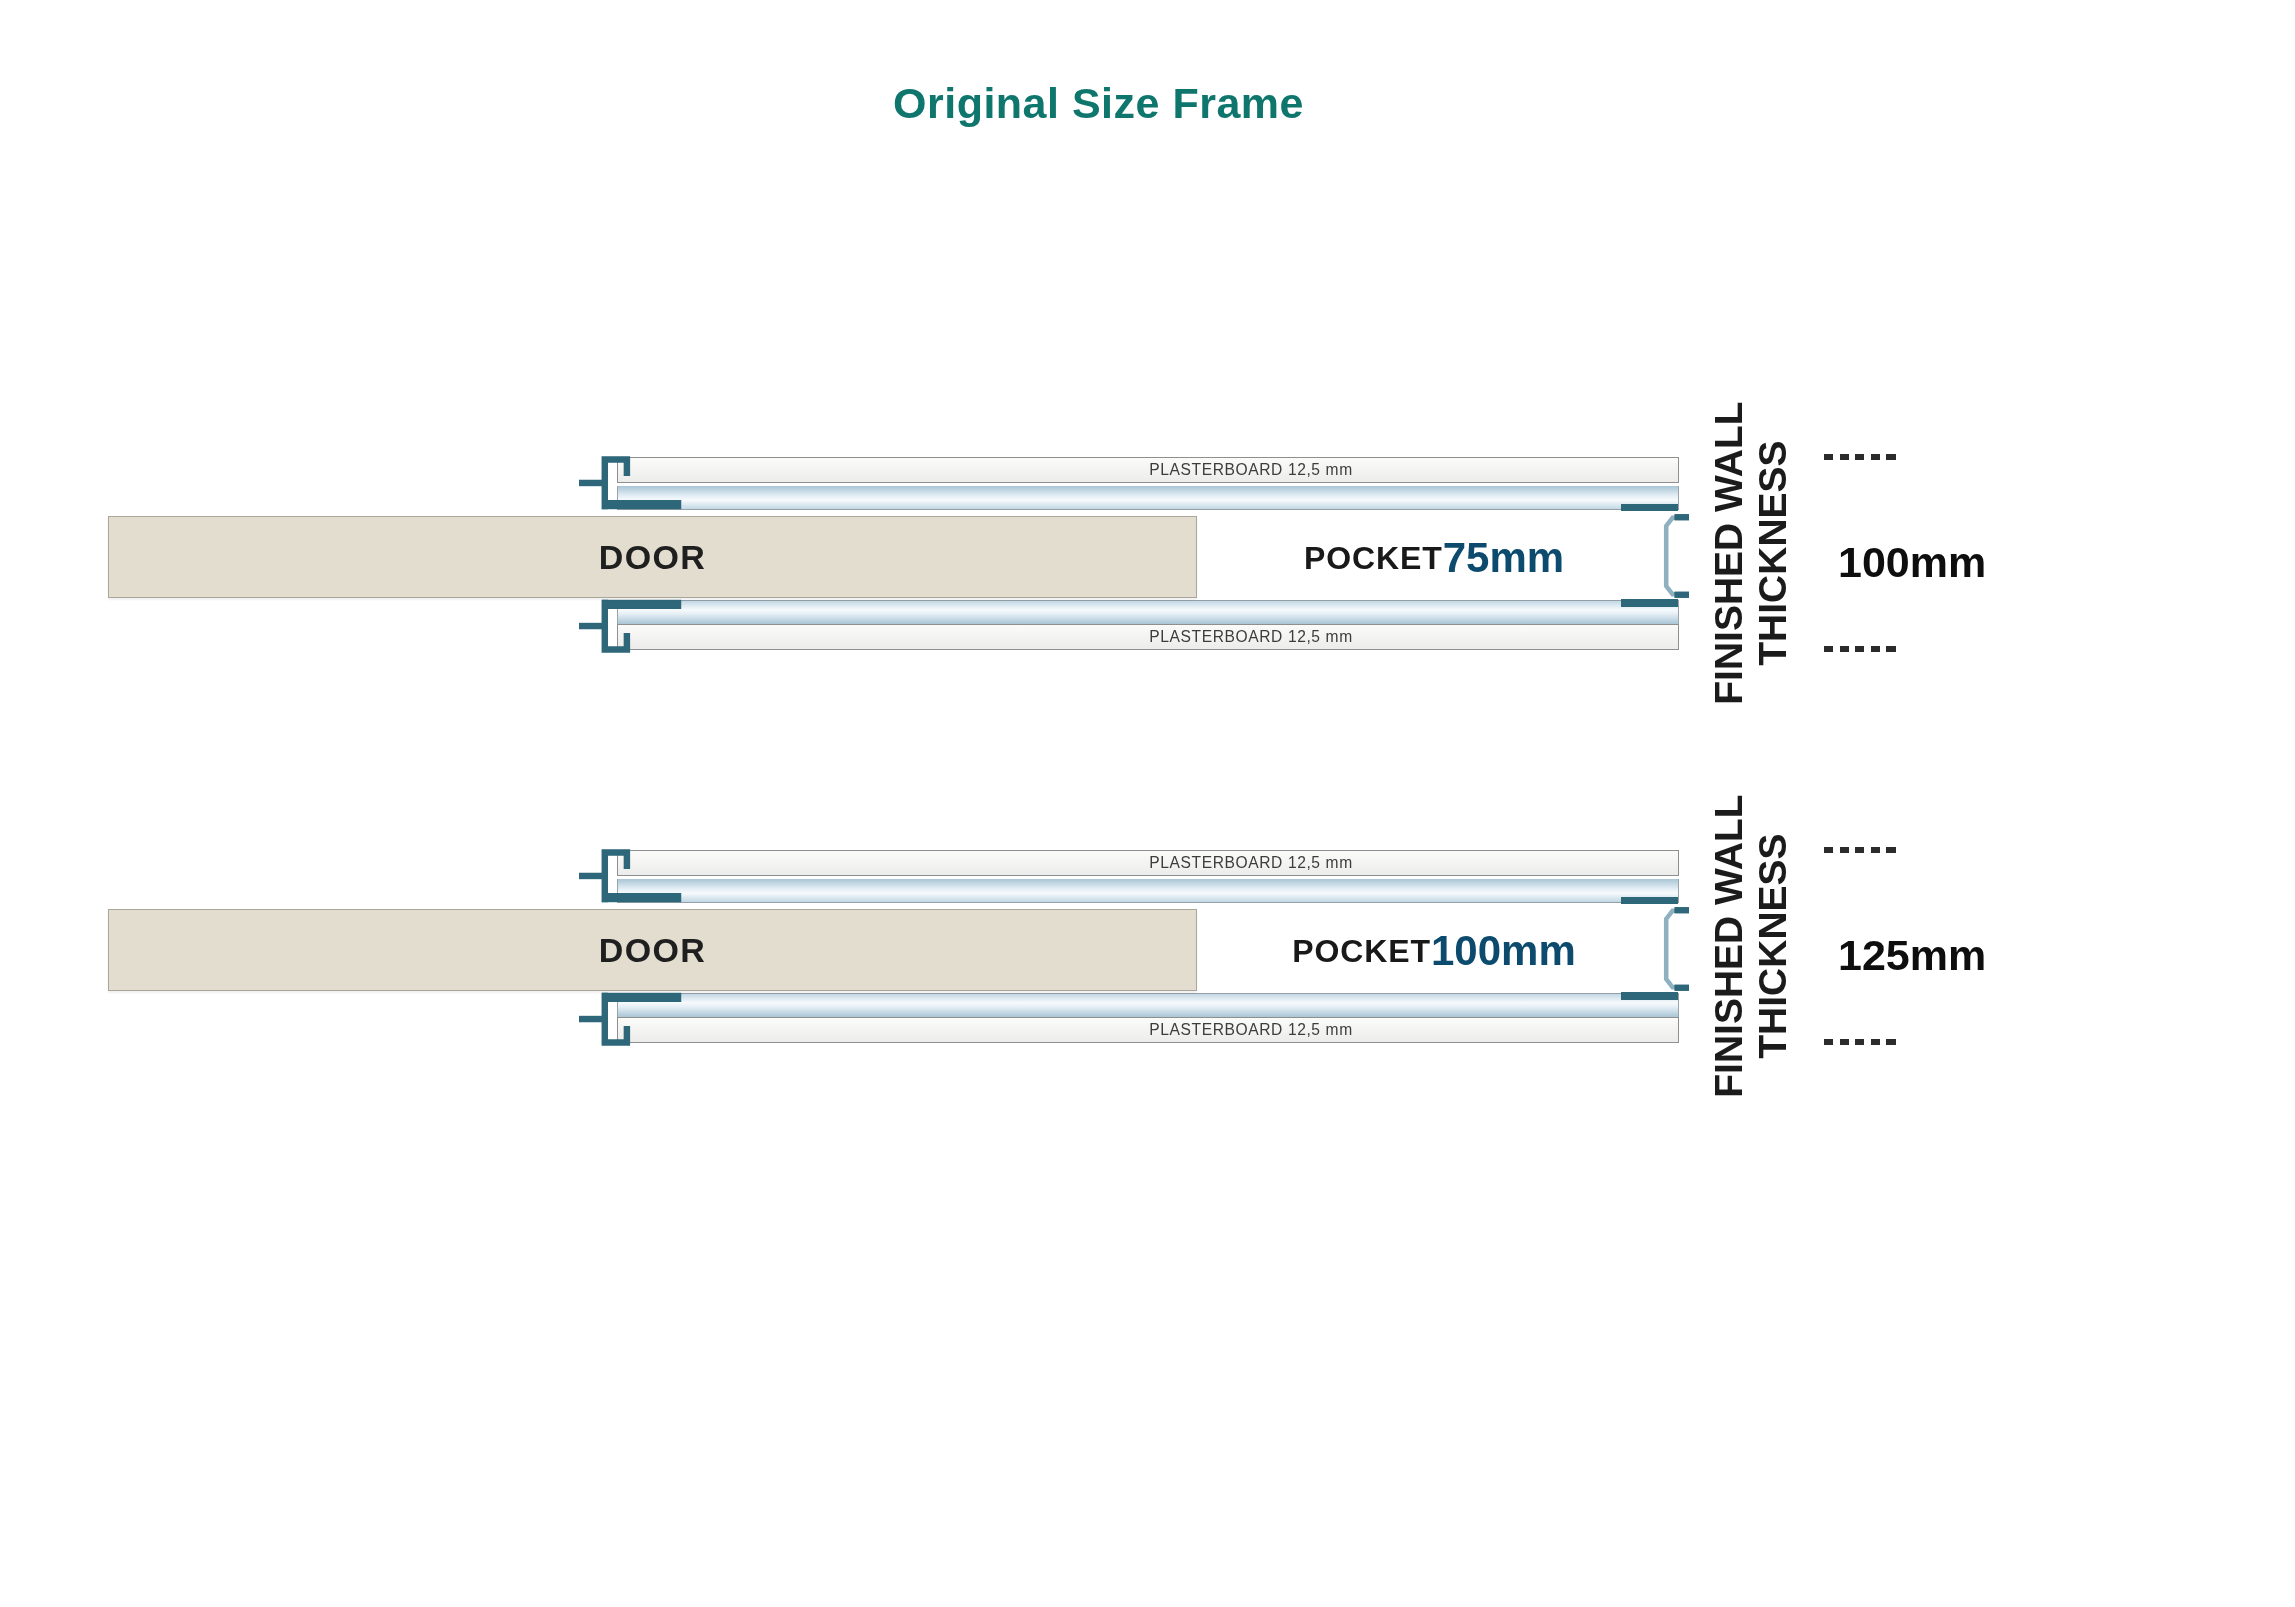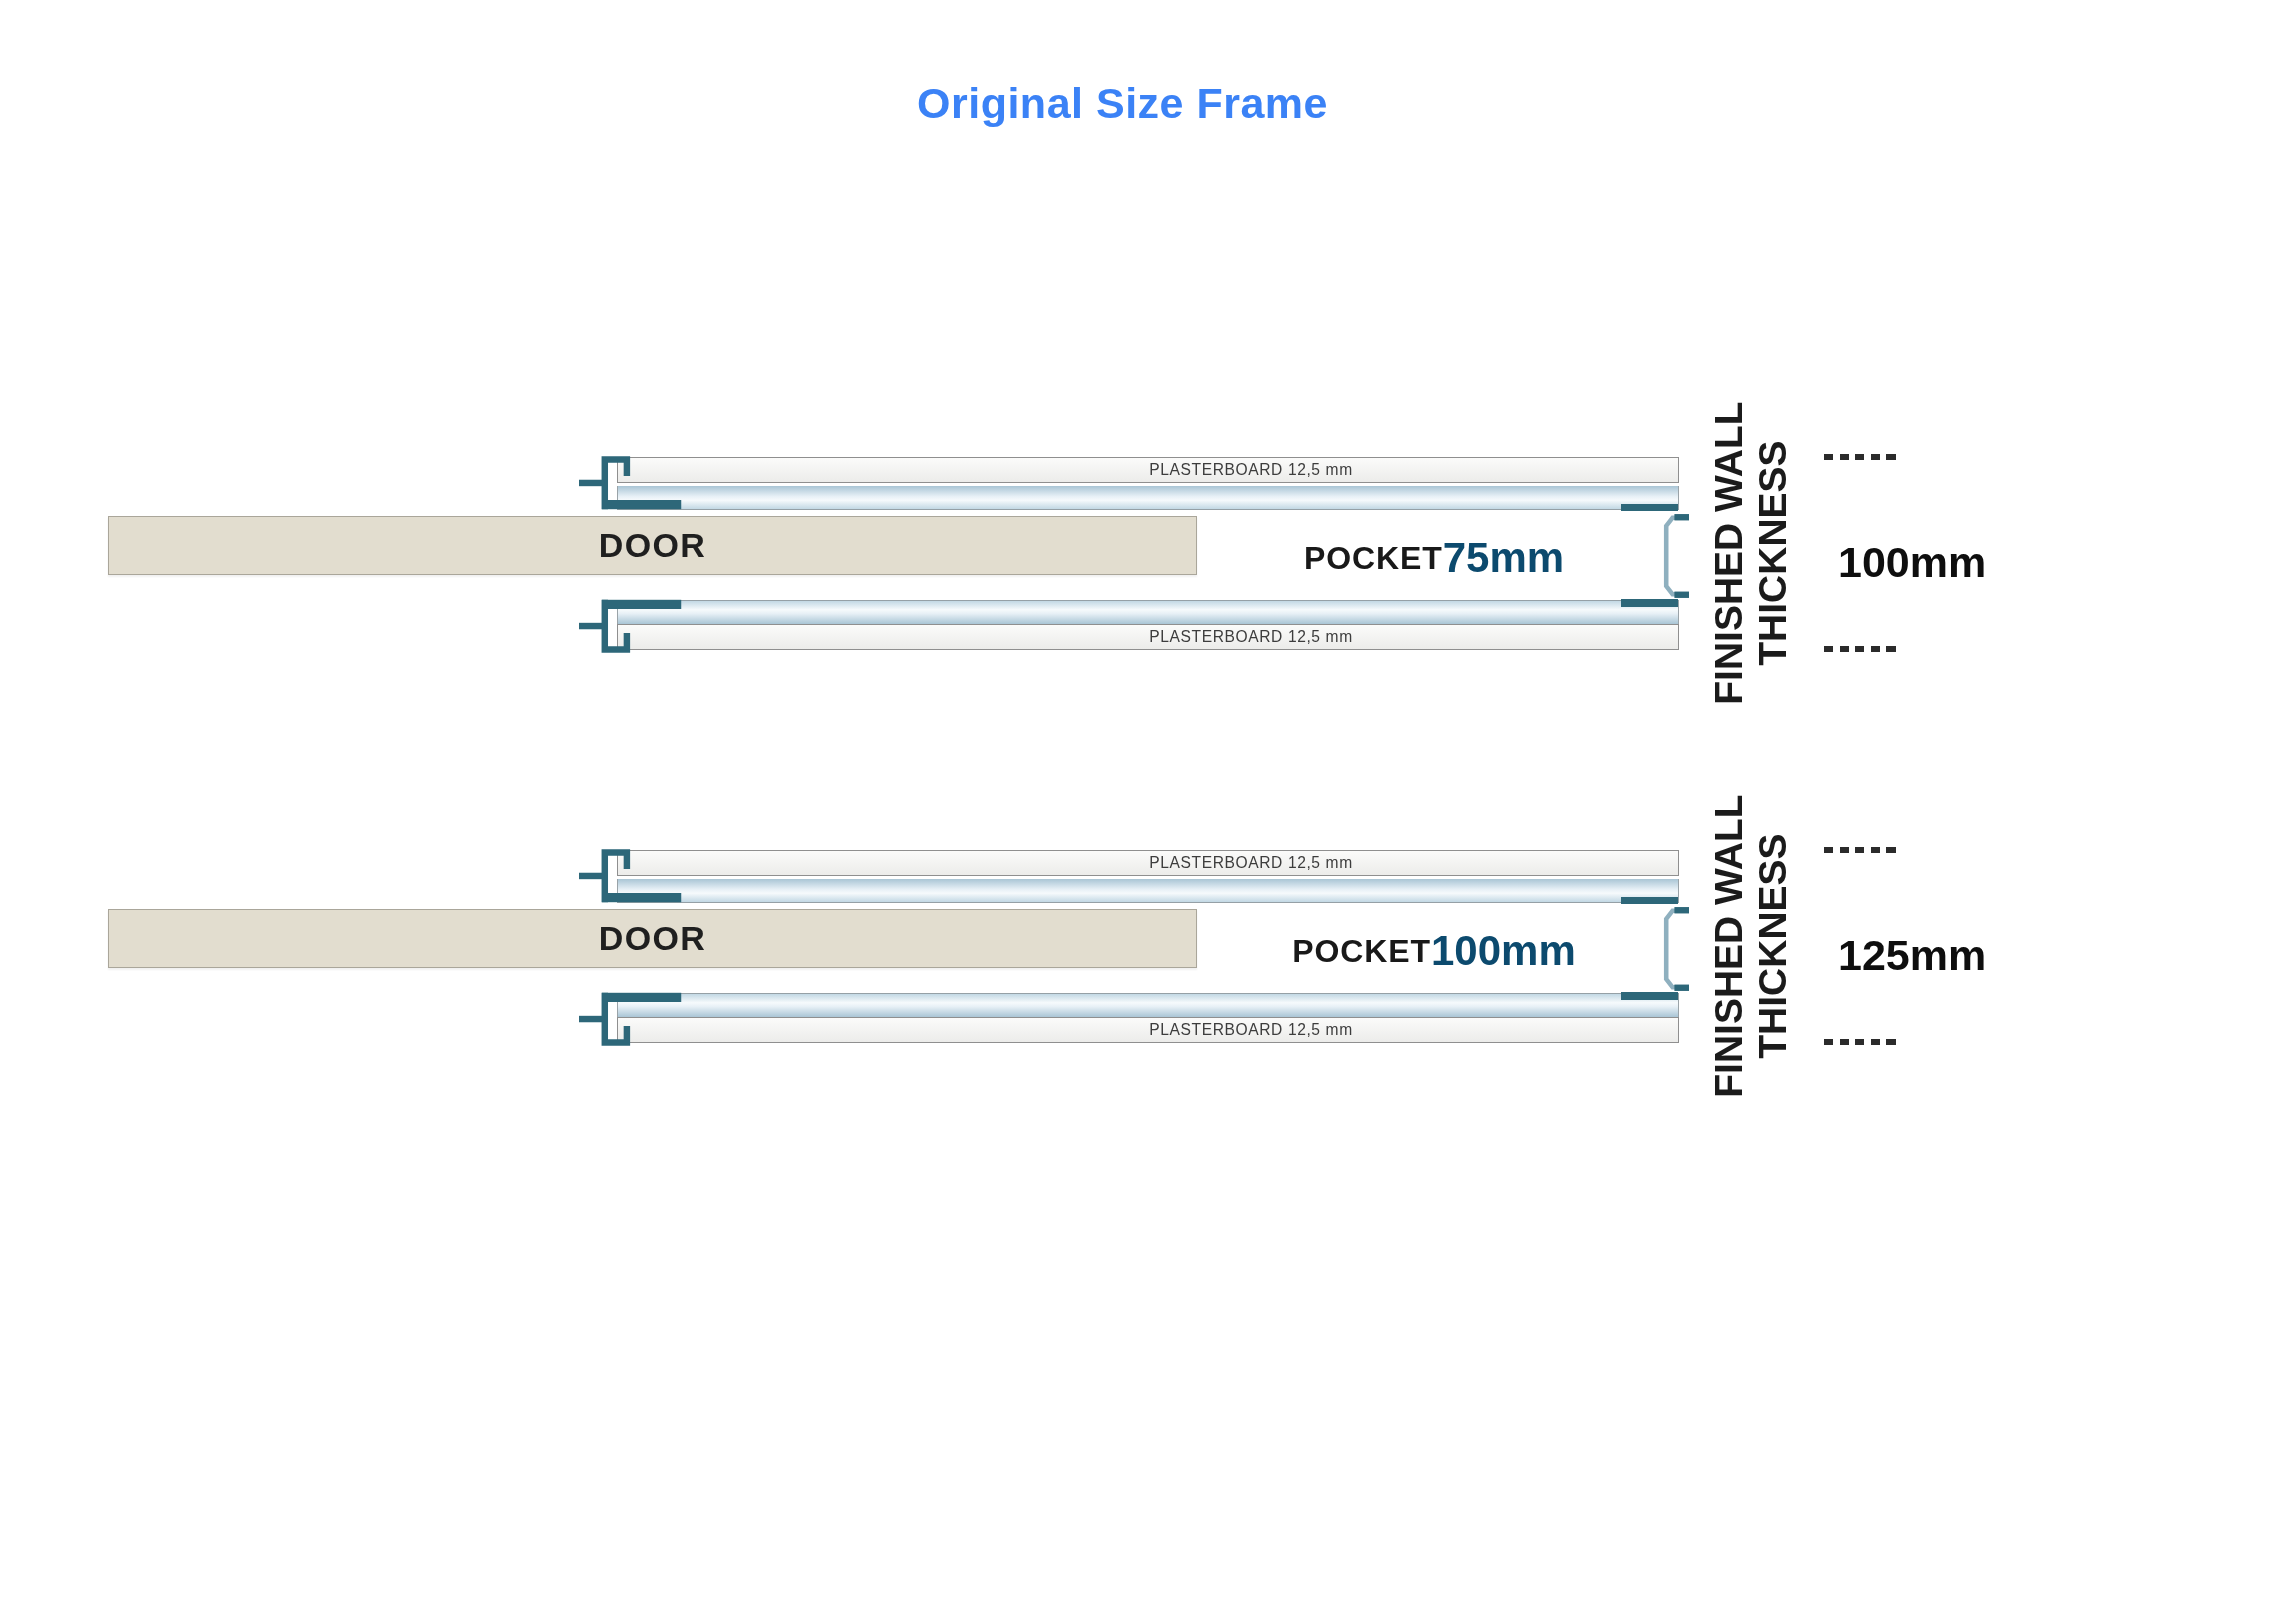--- a/index.html
+++ b/index.html
@@ -1,22 +1,22 @@
 <!DOCTYPE html>
 <html style="--frame_teal: #2d6779; --rail_blue: #c7dbe7; --door_beige: #e2ddcf; --text_dark: #1b1b1b;font-size:14.7px"><head>
 <meta charset="utf-8">
 <style>
   html,body{margin:0;padding:0;background:#ffffff;}
   .canvas{
     position:relative;width:2296px;height:1607px;background:#ffffff;
     font-family:"Liberation Sans", sans-serif;overflow:hidden;
   }
   .title{
-    position:absolute;left:869px;top:79px;width:459px;text-align:right;
-    font-size:43px;font-weight:bold;color:#3b82f6;letter-spacing:0.5px;
+    position:absolute;left:869px;top:79px;width:459px;text-align:center;
+    font-size:43px;font-weight:bold;color:#0f766e;letter-spacing:0.5px;
     white-space:nowrap;
   }
   .diagram{position:absolute;left:0;width:2296px;height:287px;}
   .d1{top:411px;}
   .d2{top:804px;}
 
   
   .pb{
     position:absolute;left:617px;width:1062px;height:26px;box-sizing:border-box;
     background:linear-gradient(to bottom,#fbfbfa,#ececea);
@@ -52,21 +52,21 @@
   .rail.top .accent{bottom:-1.8px;}
   .rail.bottom .accent{top:-1.8px;}
 
   
   .bracket{position:absolute;left:579px;width:105px;height:61px;color:var(--frame_teal,#2d6779);}
   .bracket.top{top:41px;}
   .bracket.bottom{top:185px;transform:scaleY(-1);}
 
   
   .door{
-    position:absolute;left:108px;top:105px;width:1089px;height:59px;box-sizing:border-box;
+    position:absolute;left:108px;top:105px;width:1089px;height:82px;box-sizing:border-box;
     background:var(--door_beige,#e2ddcf);
     border:1.8px solid #aaa69a;
     box-shadow:0 1.8px 1.8px rgba(0,0,0,0.06);
     display:flex;align-items:center;justify-content:center;
   }
   .door-label{
     font-size:34px;font-weight:bold;color:#1f1f1f;letter-spacing:1.4px;
   }
 
   

